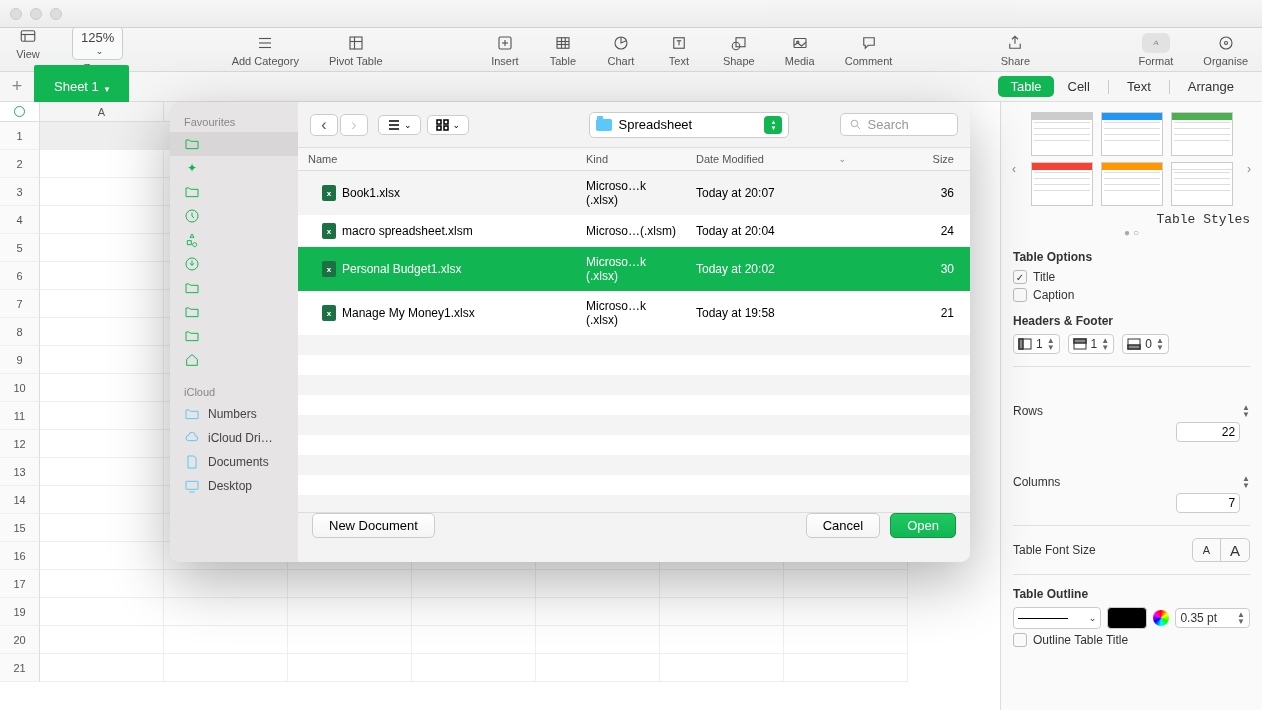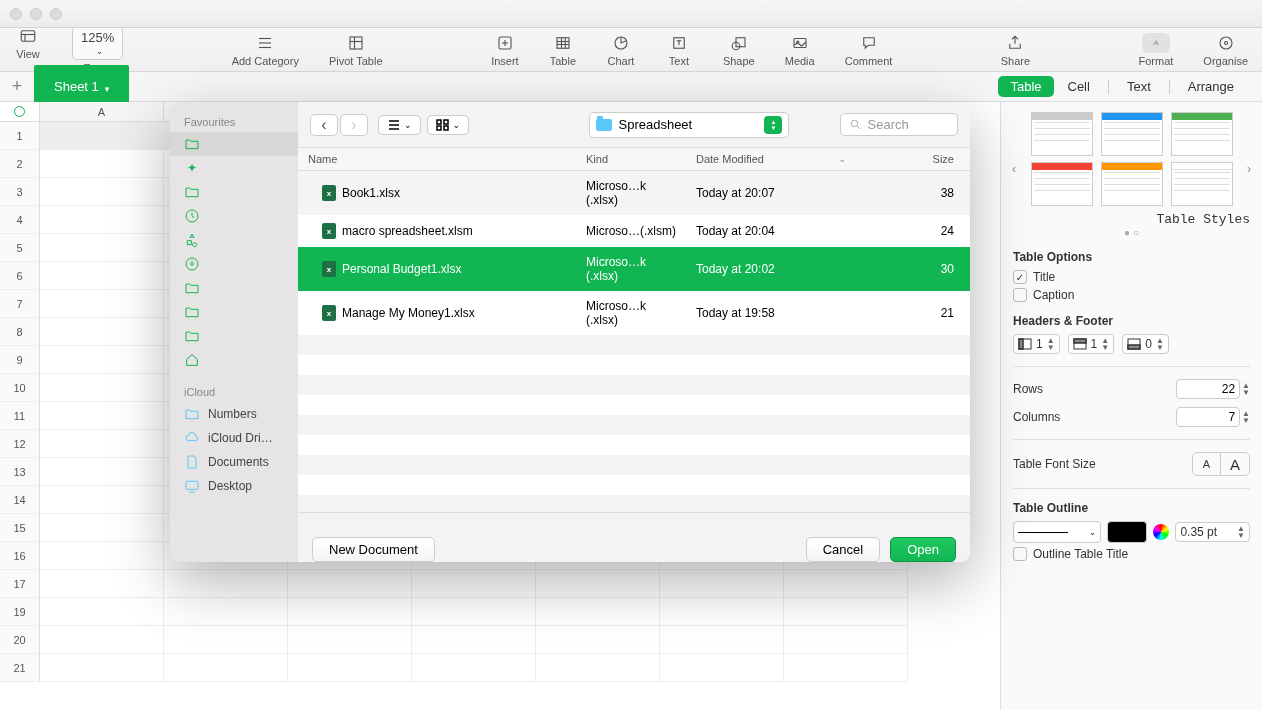--- a/index.html
+++ b/index.html
@@ -53,21 +53,21 @@
     .nav-arrow { position:absolute; top:50px; color:#888; cursor:pointer;}
     .nav-arrow.left { left:-1px;} .nav-arrow.right { right:-1px;}
     .section-title { font-size:12px; font-weight:600; margin:12px 0 6px; color:#333;}
     .opt-row { display:flex; align-items:center; gap:6px; margin:4px 0;}
     .checkbox { width:14px; height:14px; border:1px solid #bbb; border-radius:3px; display:inline-flex;align-items:center;justify-content:center; font-size:10px; color:#333;}
     .stepper-row { display:flex; gap:8px; margin-top:6px;}
     .stepper { display:flex; align-items:center; border:1px solid #ccc; border-radius:4px; background:#fff; padding:2px 4px; gap:4px; font-size:12px;}
     .stepper-arrows { font-size:8px; color:#666; line-height:7px;}
     .divider { border-top:1px solid #e0e0e0; margin:12px 0;}
     .flex-between { display:flex; justify-content:space-between; align-items:center;}
-    .num-field { width:64px; border:1px solid #ccc; border-radius:4px; padding:2px 4px; text-align:right; font-size:12px; background:#fff;}
+    .num-field { width:64px; border:1px solid #ccc; border-radius:4px; padding:2px 4px; text-align:right; font-size:12px; background:#fff;margin-top:43px;}
     .font-btns { display:flex; border:1px solid #ccc; border-radius:5px; overflow:hidden;}
     .font-btn { width:28px; height:22px; display:flex;align-items:center;justify-content:center; border-right:1px solid #ccc;}
     .font-btn:last-child { border-right:none; font-size:15px; font-weight:500;}
     .font-btn:first-child { font-size:11px;}
     .outline-row { display:flex; gap:6px; align-items:center;}
     .line-style { flex:1; border:1px solid #ccc; border-radius:4px; background:#fff; height:22px; display:flex;align-items:center; padding:0 4px; justify-content:space-between;}
     .line-sample { width:50px; height:1px; background:#000;}
     .color-well { width:40px; height:22px; background:#000; border:1px solid #ccc; border-radius:4px;}
     .pt-field { display:flex; align-items:center; gap:20px; border:1px solid #ccc; border-radius:4px; padding:2px 4px; font-size:12px; background:#fff;}
     .color-wheel { width:16px; height:16px; border-radius:50%; background:conic-gradient(red,yellow,lime,cyan,blue,magenta,red); }
@@ -95,21 +95,21 @@
     .ft-col { padding:5px 10px;}
     .ft-name { flex:0 0 278px;}
     .ft-kind { flex:0 0 110px;}
     .ft-date { flex:0 0 170px; display:flex;align-items:center;justify-content:space-between;}
     .ft-size { flex:1; text-align:right; padding-right:16px;}
     .ft-row { display:flex; padding:3px 0; align-items:center;}
     .ft-row:nth-child(odd) { background:#f4f4f4;}
     .ft-row.selected { background:#11b653; color:#fff;}
     .ft-row .ft-name { display:flex; align-items:center; gap:6px; padding-left:24px;}
     .excel-icon { width:14px; height:16px; background:#1d7044; border-radius:2px; display:flex;align-items:center;justify-content:center; color:#fff; font-size:8px; font-weight:bold;}
-    .dialog-footer { height:50px; border-top:1px solid #ddd; display:flex; align-items:flex-end; padding:0 14px; gap:10px; background:#f3f3f3;}
+    .dialog-footer { height:50px; border-top:1px solid #ddd; display:flex; align-items:flex-start; padding:0 14px; gap:10px; background:#f3f3f3;}
     .dlg-btn { padding:4px 16px; border:1px solid #ccc; border-radius:5px; background:linear-gradient(#fff,#f4f4f4); font-size:13px;}
     .dlg-btn.primary { background:linear-gradient(#1fc960,#11b653); color:#fff; border-color:#0d9943;}
     .dlg-btn.newdoc { margin-right:auto;}
     
     svg { stroke:currentColor; fill:none; stroke-width:1.5;}
     .page-dots { text-align:center; color:#aaa; font-size:10px;}
   </style>
 </head>
 <body>
 
@@ -810,21 +810,21 @@
         <div class="ft-col ft-size">Size</div>
       </div>
       <div id="file-rows">
           <div class="ft-row">
             <div class="ft-col ft-name">
               <div class="excel-icon">x</div>
               <span>Book1.xlsx</span>
             </div>
     <div class="ft-col ft-kind">Microso…k (.xlsx)</div>
     <div class="ft-col ft-date">Today at 20:07</div>
-    <div class="ft-col ft-size">38</div>
+    <div class="ft-col ft-size">36</div>
           </div>
           <div class="ft-row">
             <div class="ft-col ft-name">
               <div class="excel-icon">x</div>
               <span>macro spreadsheet.xlsm</span>
             </div>
     <div class="ft-col ft-kind">Microso…(.xlsm)</div>
     <div class="ft-col ft-date">Today at 20:04</div>
     <div class="ft-col ft-size">24</div>
           </div>

